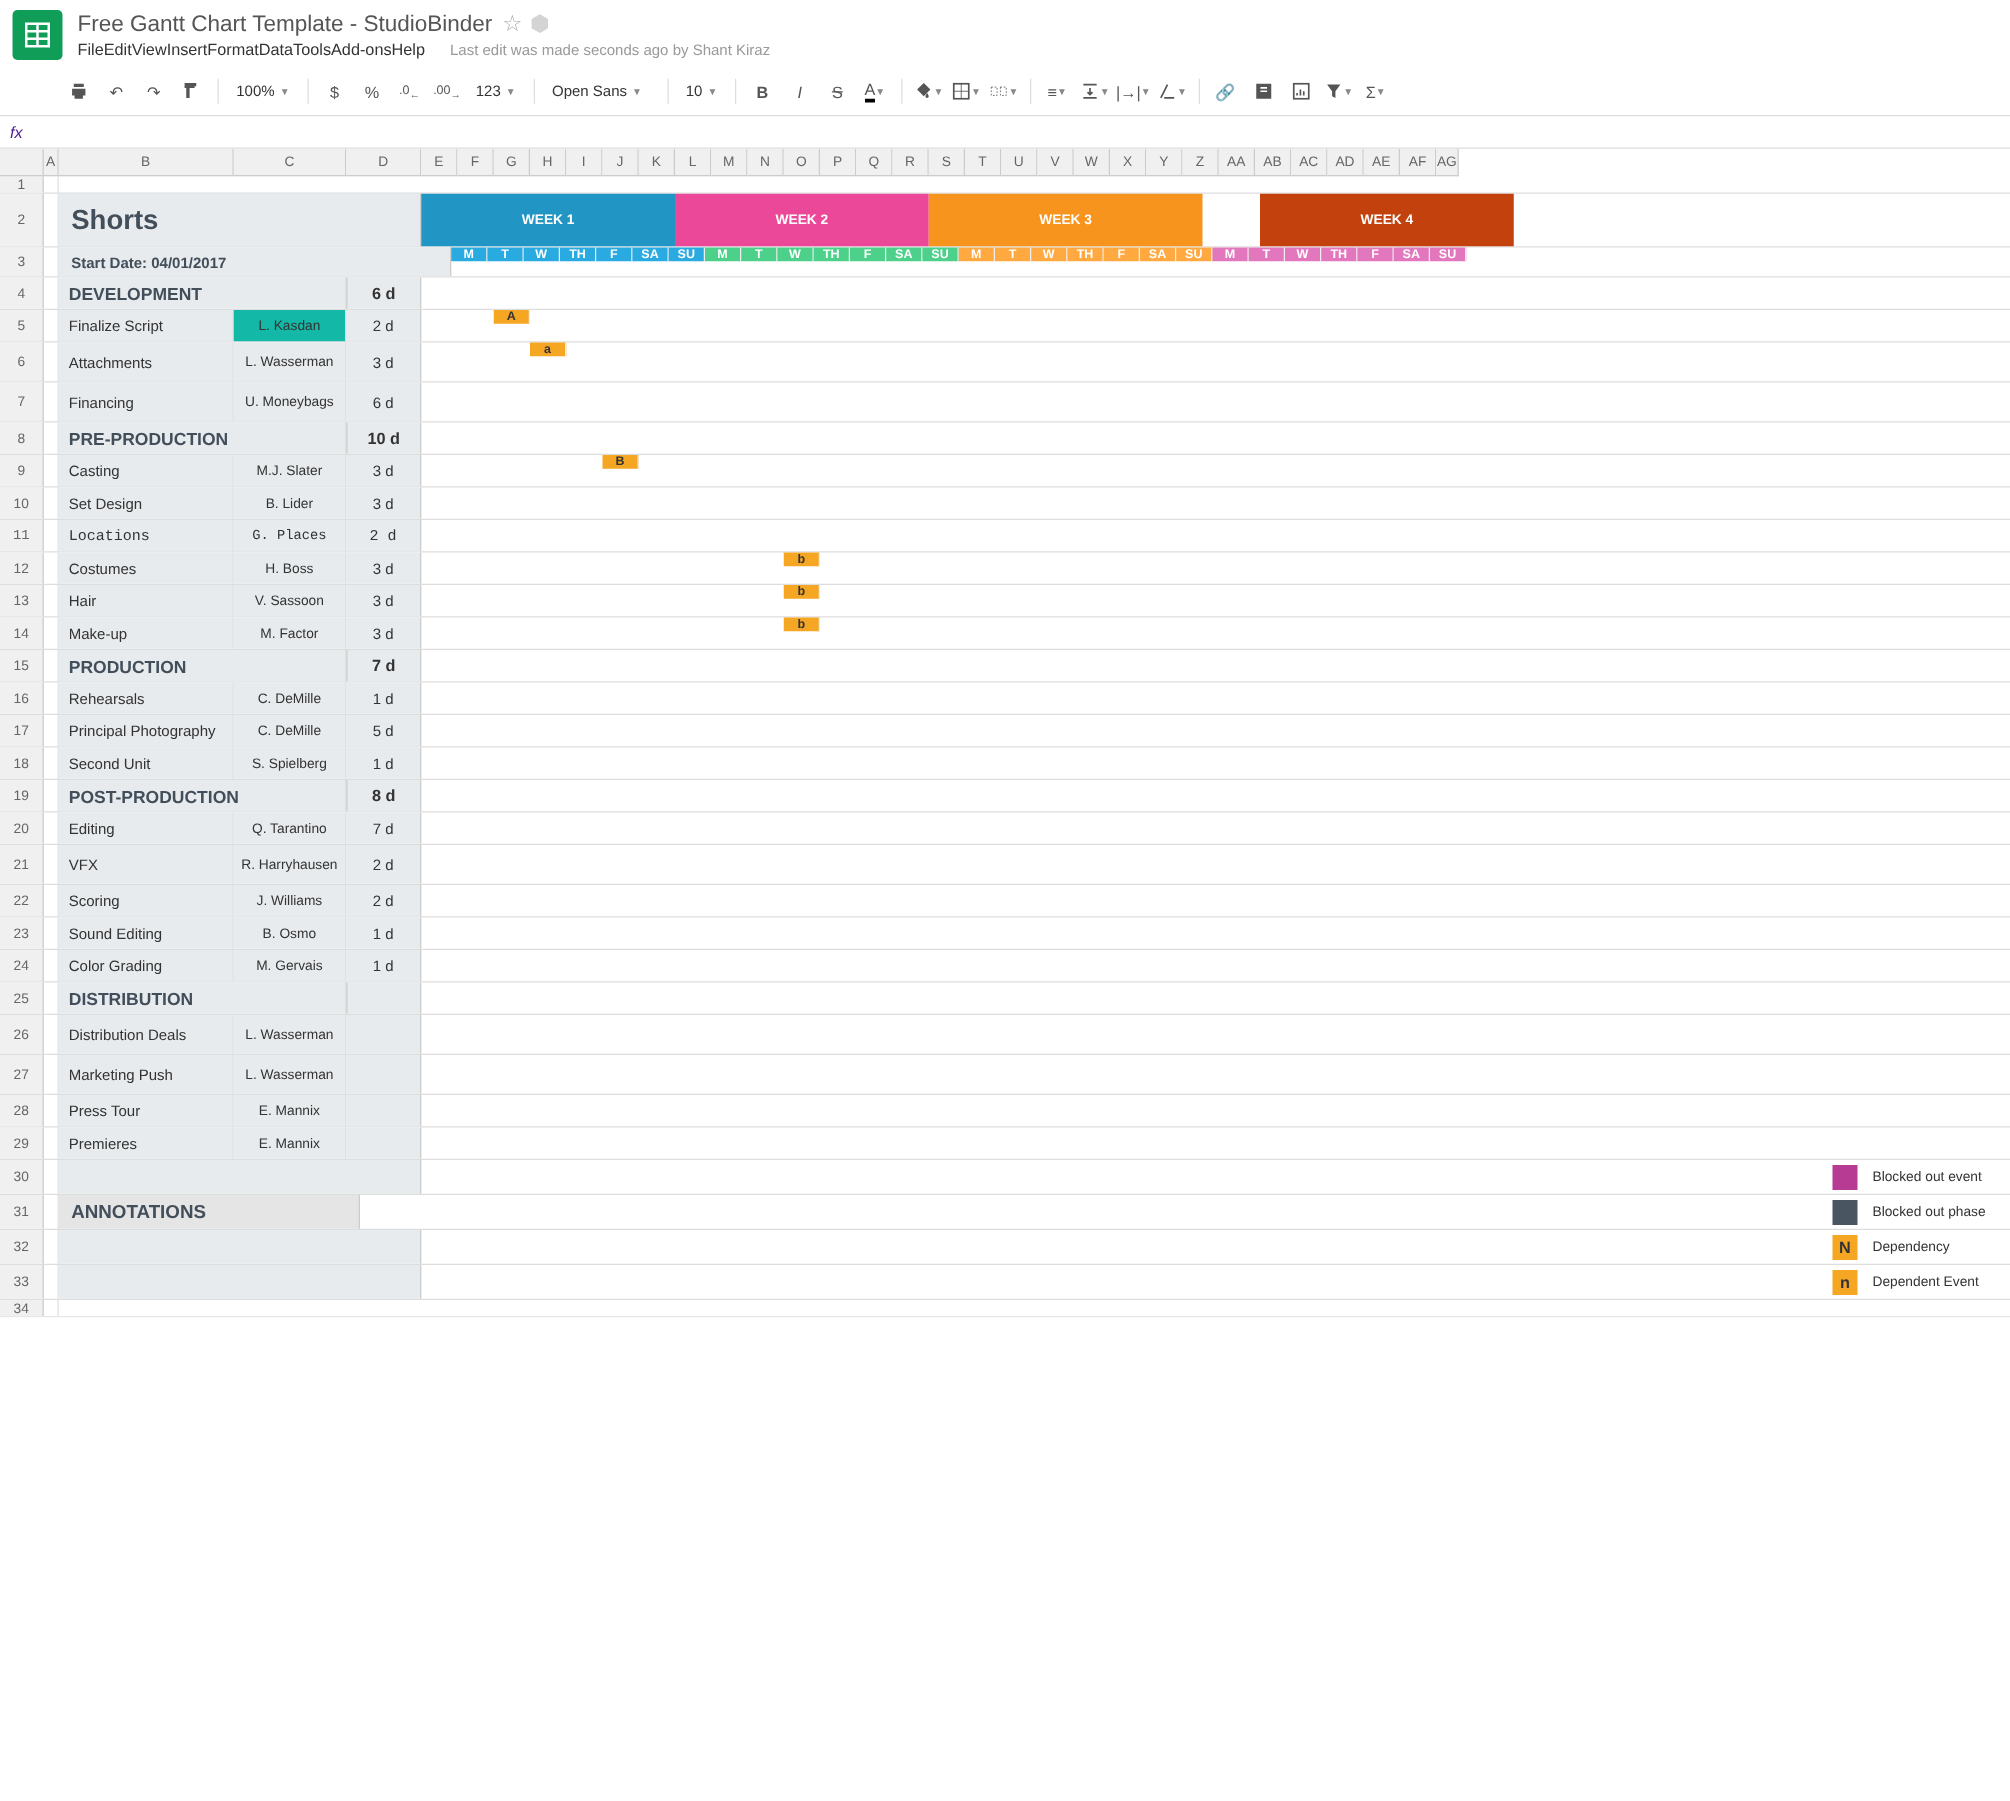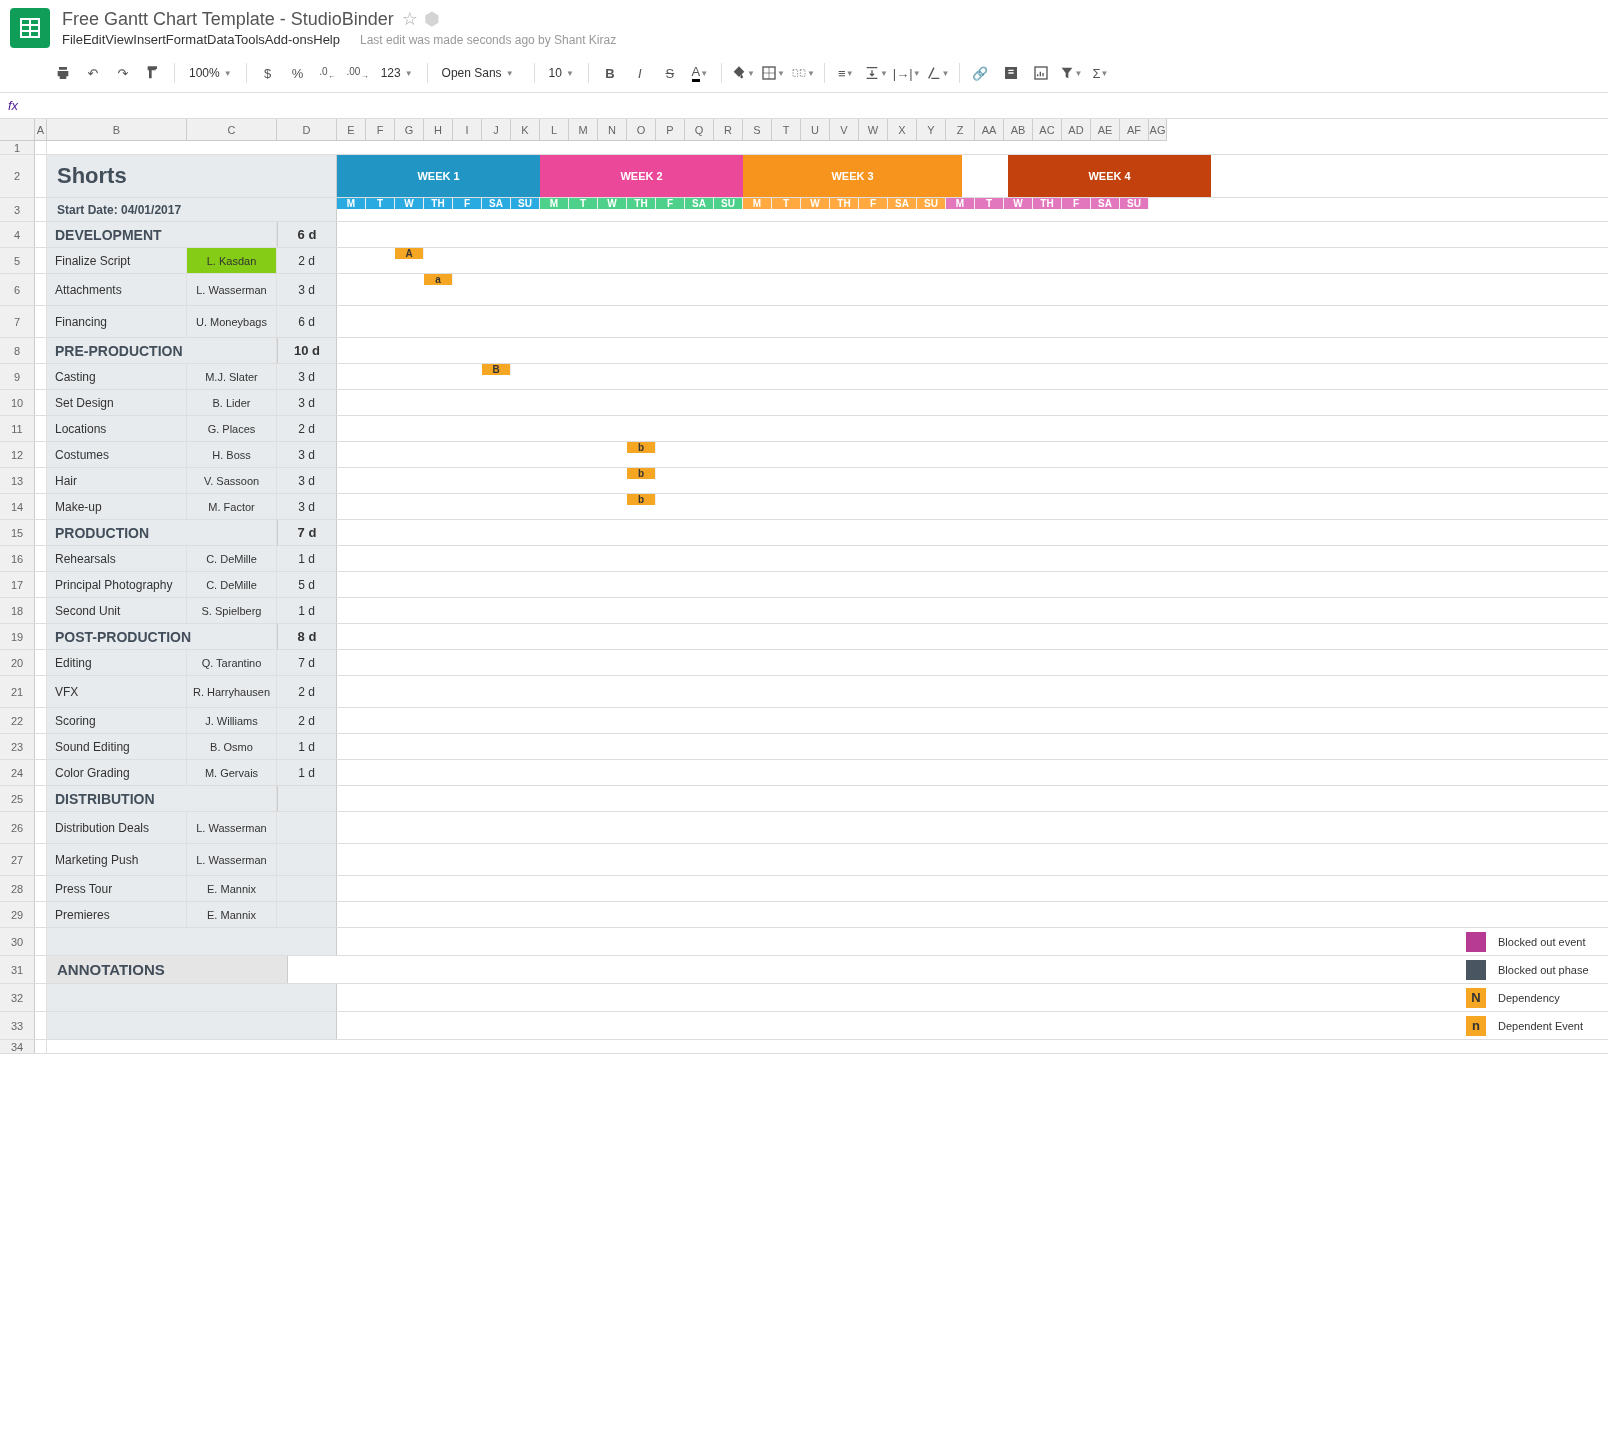--- a/index.html
+++ b/index.html
@@ -276,21 +276,21 @@
         <div class="title-cell">Shorts</div>
       </div>
       <div class="wk-hdr wk1" style="width: 203px;">WEEK 1</div>
       <div class="wk-hdr wk2" style="width: 203px;">WEEK 2</div>
       <div class="wk-hdr wk3" style="width: 219px;">WEEK 3</div>
       <div class="wk-hdr wk4" style="width: 203px;">WEEK 4</div>
     </div>
     <div class="row" style="min-height: 24px;">
       <div class="row-hdr">3</div>
       <div style="width: 12px; min-width: 12px; border-right: 1px solid rgb(224, 224, 224);"></div>
-      <div class="title-row" style="display: flex; align-items: center; width: 290px; border-right: 1px solid rgb(204, 204, 204);">
+      <div class="title-row" style="display: flex; align-items: center; width: 314px; border-right: 1px solid rgb(204, 204, 204);">
         <div class="startdate">Start Date: 04/01/2017</div>
       </div>
       <div class="day sub-hdr wk1-sub">M</div>
       <div class="day sub-hdr wk1-sub">T</div>
       <div class="day sub-hdr wk1-sub">W</div>
       <div class="day sub-hdr wk1-sub">TH</div>
       <div class="day sub-hdr wk1-sub">F</div>
       <div class="day sub-hdr wk1-sub">SA</div>
       <div class="day sub-hdr wk1-sub">SU</div>
       <div class="day sub-hdr wk2-sub">M</div>
@@ -346,21 +346,21 @@
       <div class="day gantt-phase"></div>
       <div class="day gantt-phase"></div>
       <div class="day gantt-phase"></div>
       <div class="day gantt-phase"></div>
       <div class="day gantt-phase"></div>
     </div>
     <div class="row" style="min-height: 26px;">
       <div class="row-hdr">5</div>
       <div style="width: 12px; min-width: 12px; border-right: 1px solid rgb(224, 224, 224);"></div>
       <div class="cell-B" style="background: rgb(232, 235, 237);">Finalize Script</div>
-      <div class="cell-C" style="background: #84cc16;">L. Kasdan</div>
+      <div class="cell-C" style="background: #14b8a6;">L. Kasdan</div>
       <div class="cell-D" style="background: rgb(232, 235, 237);">2 d</div>
       <div class="day"></div>
       <div class="day block-event"></div>
       <div class="day block-dep">A</div>
       <div class="day"></div>
       <div class="day"></div>
       <div class="day"></div>
       <div class="day"></div>
       <div class="day"></div>
       <div class="day"></div>
@@ -551,21 +551,21 @@
       <div class="day"></div>
       <div class="day"></div>
       <div class="day"></div>
       <div class="day"></div>
       <div class="day"></div>
       <div class="day"></div>
       <div class="day"></div>
       <div class="day"></div>
       <div class="day"></div>
     </div>
-    <div class="row" style="min-height: 26px;">
+    <div class="row" style="min-height: 26px; font-family: Liberation Mono, monospace;">
       <div class="row-hdr">11</div>
       <div style="width: 12px; min-width: 12px; border-right: 1px solid rgb(224, 224, 224);"></div>
       <div class="cell-B" style="background: rgb(232, 235, 237);">Locations</div>
       <div class="cell-C" style="background: rgb(232, 235, 237);">G. Places</div>
       <div class="cell-D" style="background: rgb(232, 235, 237);">2 d</div>
       <div class="day"></div>
       <div class="day"></div>
       <div class="day"></div>
       <div class="day"></div>
       <div class="day"></div>

